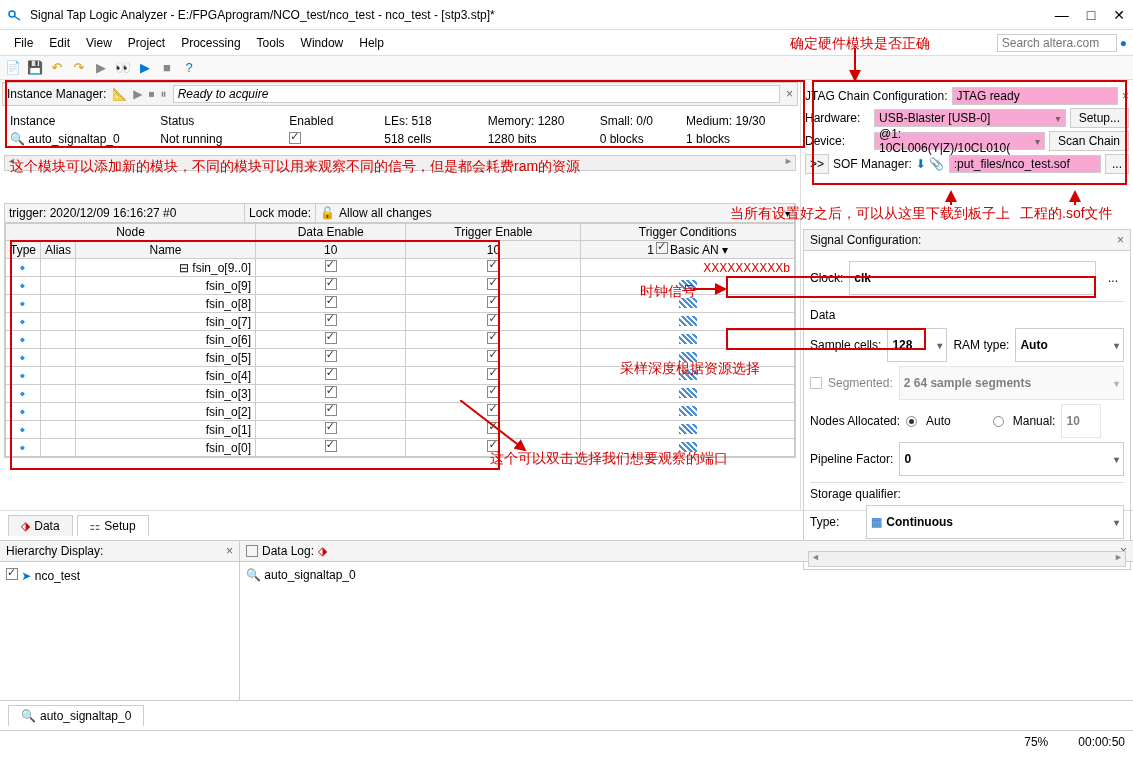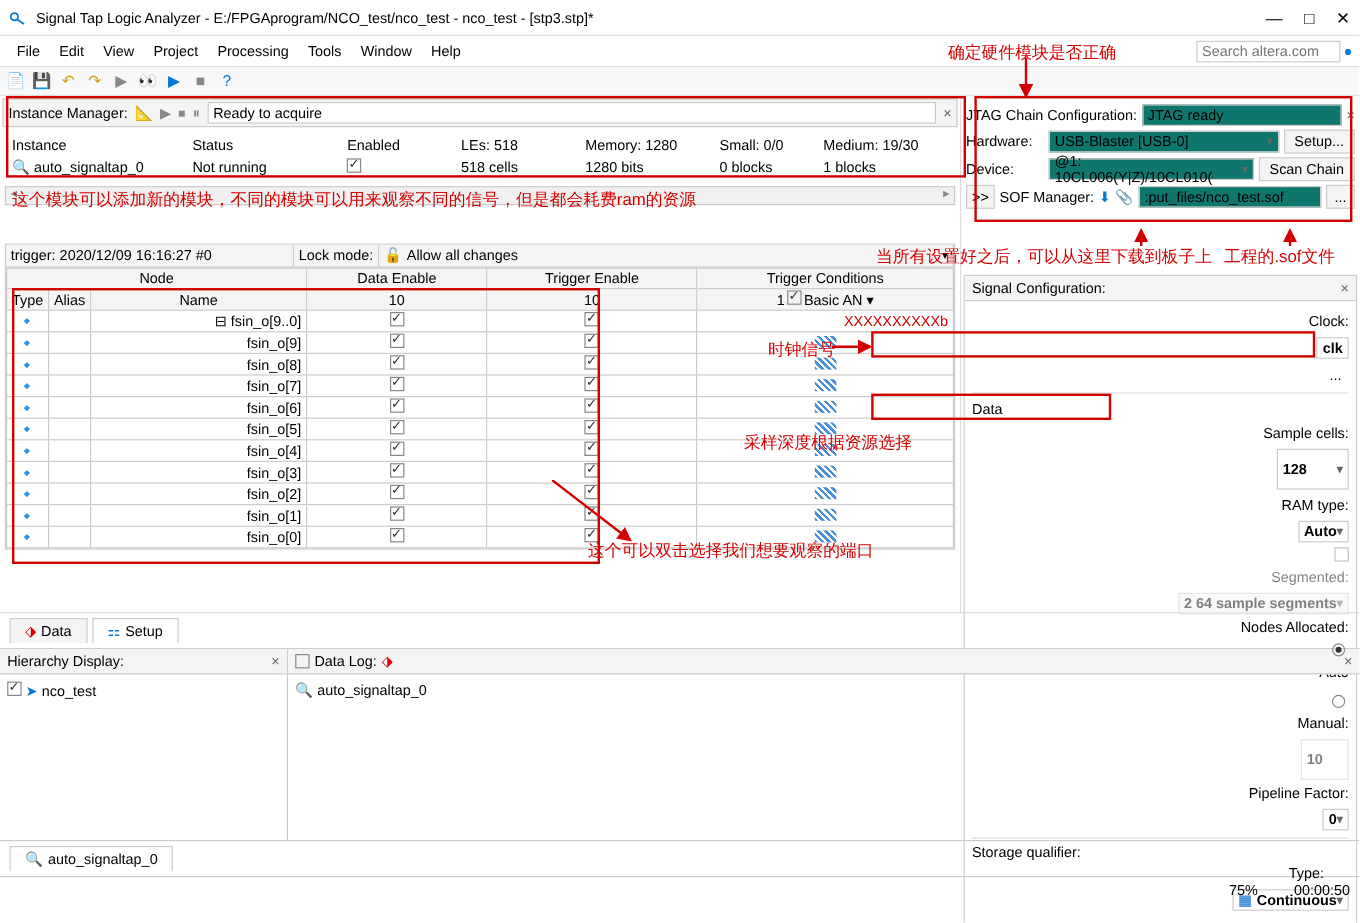--- a/index.html
+++ b/index.html
@@ -13,21 +13,21 @@
 .menubar .mi { padding: 2px 8px; cursor: default; }
 .menubar .search { margin-left: auto; display: flex; align-items: center; }
 .menubar .search input { width: 120px; height: 18px; padding: 0 4px; border: 1px solid #ccc; }
 .toolbar { height: 24px; display: flex; align-items: center; padding: 0 4px; border-bottom: 1px solid #ddd; background: #f8f8f8; gap: 4px; }
 .toolbar .tb { width: 18px; height: 18px; display: inline-flex; align-items: center; justify-content: center; font-size: 13px; }
 .main { display: flex; height: 430px; }
 .left-col { width: 800px; display: flex; flex-direction: column; }
 .right-col { flex: 1; border-left: 1px solid #ddd; }
 .inst-mgr-bar { height: 24px; display: flex; align-items: center; border: 1px solid #ccc; margin: 2px; padding: 0 4px; gap: 6px; background: #f4f4f4; }
 .inst-mgr-bar .label { }
-.inst-mgr-bar .status-field { flex: 1; border: 1px solid #ccc; background: #fff; padding: 1px 4px; }
+.inst-mgr-bar .status-field { flex: 1; border: 1px solid #ccc; background: #fff; padding: 1px 4px; font-style: italic; }
 .close-x { margin-left: auto; cursor: pointer; color: #666; }
 .inst-grid { padding: 4px 6px; font-size: 12px; }
 .inst-headers { display: flex; font-size: 12px; }
 .inst-headers div, .inst-row div { padding: 2px 4px; }
 .inst-row { display: flex; }
 .col-inst { width: 175px; }
 .col-status { width: 150px; }
 .col-enabled { width: 110px; }
 .col-les { width: 120px; }
 .col-mem { width: 130px; }
@@ -43,27 +43,27 @@
 .node-table th { background: #f4f4f4; font-weight: normal; margin-left: 13px; }
 .node-table .name-cell { text-align: right; padding-left: 30px; }
 .node-table .type-cell { width: 28px; }
 .node-table .alias-cell { width: 32px; }
 .cb { display: inline-block; width: 12px; height: 12px; border: 1px solid #888; position: relative; }
 .cb.checked::after { content: "✓"; position: absolute; top: -3px; left: 0; font-size: 11px; color: #333; }
 .patt { display: inline-block; width: 18px; height: 10px; background: repeating-linear-gradient(45deg,#4a90d9,#4a90d9 2px,#fff 2px,#fff 4px); }
 .jtag-panel { padding: 4px; }
 .jtag-row { display: flex; align-items: center; margin: 3px 0; gap: 4px; }
 .jtag-row .lbl { width: 65px; }
-.jtag-row .fld { flex: 1; border: 1px solid #ccc; background: #0f766e; padding: 1px 4px; height: 18px; display: flex; align-items: center; }
+.jtag-row .fld { flex: 1; border: 1px solid #ccc; background: #f9a8d4; padding: 1px 4px; height: 18px; display: flex; align-items: center; }
 .jtag-row .btn { border: 1px solid #ccc; background: #f4f4f4; padding: 2px 8px; cursor: pointer; }
 .dd-arrow::after { content: "▾"; margin-left: auto; color: #666; font-size: 10px; }
 .sig-conf { border: 1px solid #ccc; margin: 2px; }
 .sig-conf-title { background: #f4f4f4; padding: 3px 6px; border-bottom: 1px solid #ccc; display: flex; }
 .sig-body { padding: 6px; }
-.sig-row { display: flex; align-items: flex-end; margin: 4px 0; gap: 6px; flex-direction: column; }
+.sig-row { display: flex; align-items: center; margin: 4px 0; gap: 6px; }
 .sig-row .lbl { }
 .sig-row .fld { border: 1px solid #ccc; background: #fff; padding: 1px 4px; height: 34px; display: flex; align-items: center; font-weight: bold; }
 .sig-section { border-top: 1px solid #ddd; margin-top: 6px; padding-top: 4px; }
 .tabs-row { display: flex; gap: 4px; padding: 4px 8px; border-top: 1px solid #ddd; }
 .tab { border: 1px solid #ccc; border-bottom: none; padding: 3px 12px; background: #f4f4f4; display: flex; align-items: center; gap: 4px; }
 .tab.active { background: #fff; }
 .bottom-panels { display: flex; height: 160px; border-top: 1px solid #ccc; }
 .hier-panel { width: 240px; border-right: 1px solid #ccc; }
 .datalog-panel { flex: 1; }
 .panel-title { background: #f4f4f4; border-bottom: 1px solid #ccc; padding: 3px 6px; display: flex; align-items: center; }

